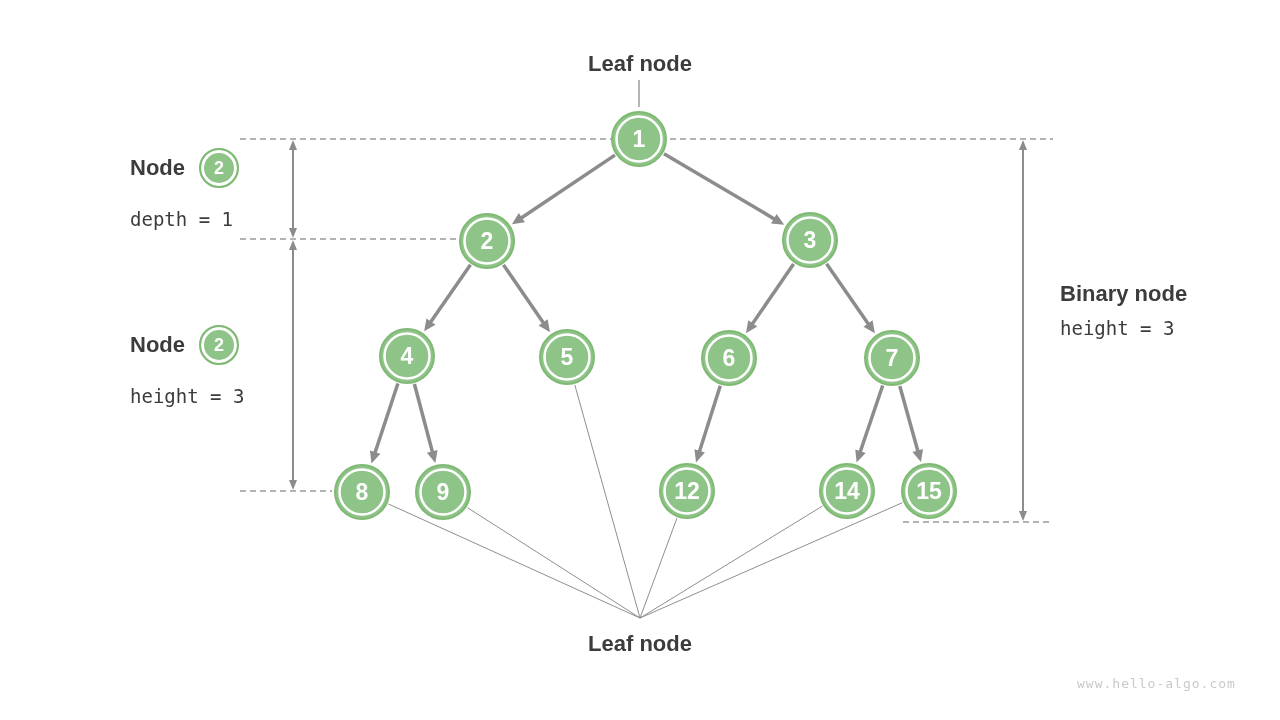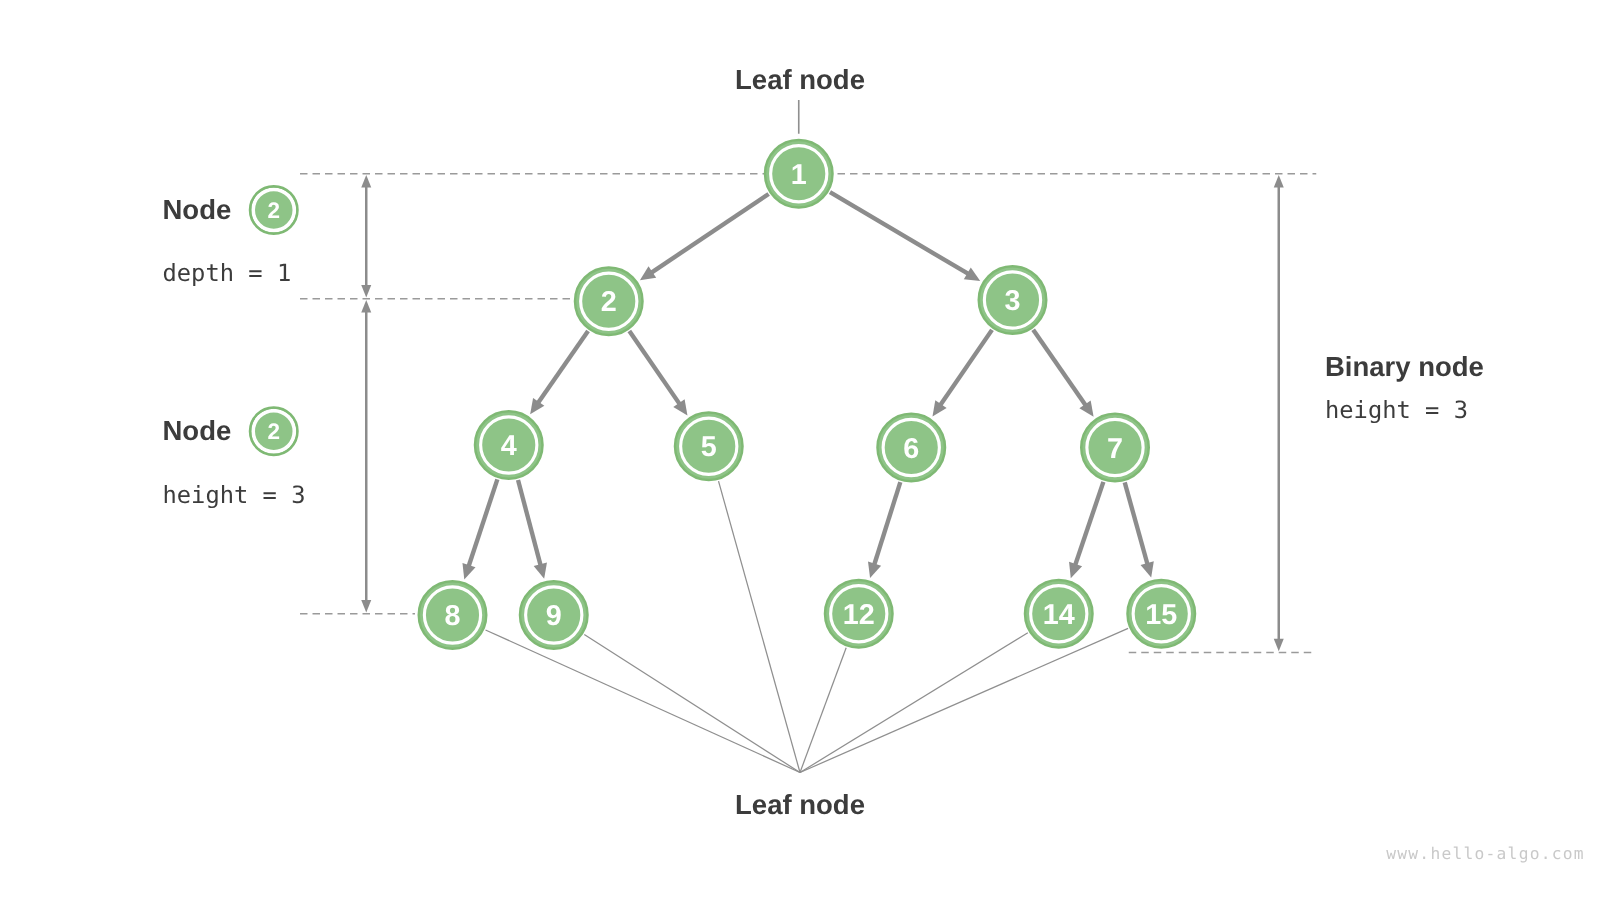--- a/index.html
+++ b/index.html
@@ -54,21 +54,20 @@
   .bt-title{left:1060px;top:281px;}
   .bt-caption{left:1060px;top:317px;}
   .watermark{
     position:absolute;
     left:1077px;top:676px;
     font-family:"DejaVu Sans Mono","Liberation Mono",monospace;
     font-size:13px;
     color:var(--watermark);
     letter-spacing:1px;
     white-space:nowrap;
-    margin-left:32px;
   }
 </style>
 </head>
 <body>
 
 <svg id="diagram-svg" width="1280" height="720" viewBox="0 0 1280 720">
     <line x1="240" y1="139" x2="1053" y2="139" stroke="#9a9a9a" stroke-width="1.3" stroke-dasharray="6,4"></line>
     <line x1="240" y1="239" x2="456" y2="239" stroke="#9a9a9a" stroke-width="1.3" stroke-dasharray="6,4"></line>
     <line x1="240" y1="491" x2="332" y2="491" stroke="#9a9a9a" stroke-width="1.3" stroke-dasharray="6,4"></line>
     <line x1="903" y1="522" x2="1053" y2="522" stroke="#9a9a9a" stroke-width="1.3" stroke-dasharray="6,4"></line>

